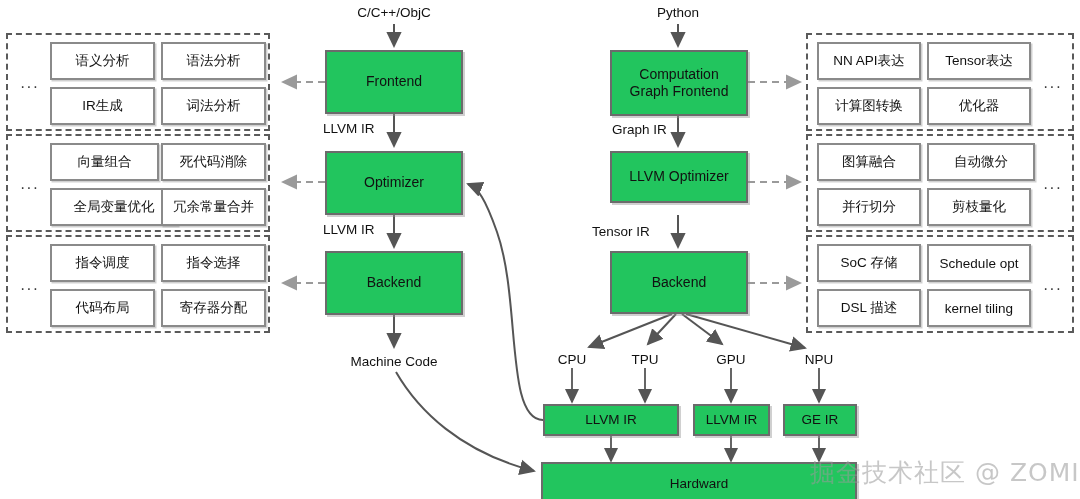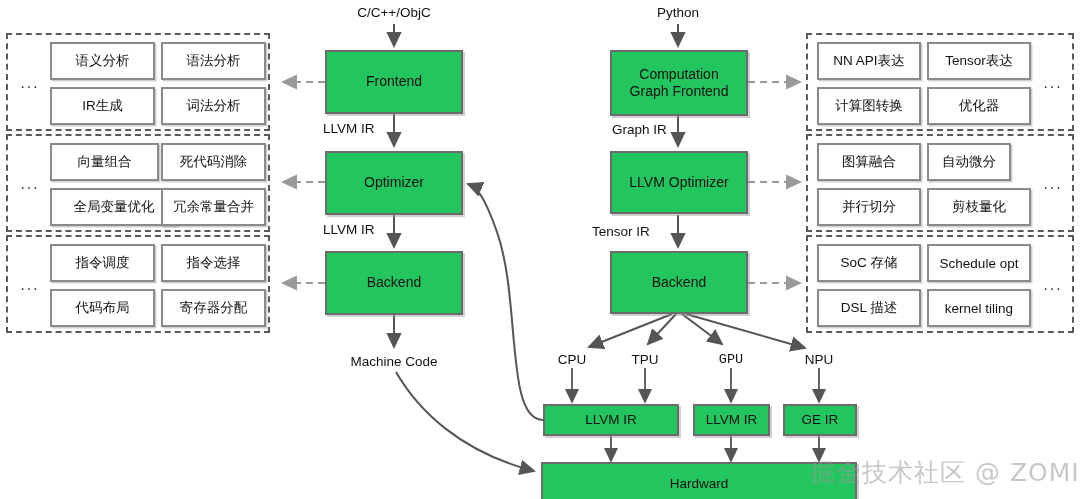--- a/index.html
+++ b/index.html
@@ -119,43 +119,43 @@
   <div class="node" style="left:325px;top:251px;width:138px;height:64px;">Backend</div>
 
   <div class="lbl c" style="left:394px;top:354px;">Machine Code</div>
 
   <div class="lbl c" style="left:678px;top:5px;">Python</div>
 
   <div class="node" style="left:610px;top:50px;width:138px;height:66px;padding:0 6px;">Computation Graph Frontend</div>
 
   <div class="lbl" style="left:612px;top:122px;">Graph IR</div>
 
-  <div class="node" style="left:610px;top:151px;width:138px;height:63px;">LLVM Optimizer</div>
+  <div class="node" style="left:610px;top:151px;width:138px;height:52px;">LLVM Optimizer</div>
 
   <div class="lbl" style="left:592px;top:224px;">Tensor IR</div>
 
   <div class="node" style="left:610px;top:251px;width:138px;height:63px;">Backend</div>
 
   <div class="lbl c" style="left:572px;top:352px;">CPU</div>
   <div class="lbl c" style="left:645px;top:352px;">TPU</div>
-  <div class="lbl c" style="left:731px;top:352px;font-family:Liberation Mono, monospace;">GPU</div>
+  <div class="lbl c" style="left:731px;top:352px;">GPU</div>
   <div class="lbl c" style="left:819px;top:352px;">NPU</div>
 
   <div class="panel" style="left:806px;top:33px;width:268px;height:98px;">
     <span class="dots" style="right:10px;top:44px;">···</span>
     <div class="chip" style="left:9px;top:7px;width:104px;height:38px;">NN API表达</div>
     <div class="chip" style="left:119px;top:7px;width:104px;height:38px;">Tensor表达</div>
     <div class="chip" style="left:9px;top:52px;width:104px;height:38px;">计算图转换</div>
     <div class="chip" style="left:119px;top:52px;width:104px;height:38px;">优化器</div>
   </div>
 
   <div class="panel" style="left:806px;top:134px;width:268px;height:98px;">
     <span class="dots" style="right:10px;top:44px;">···</span>
     <div class="chip" style="left:9px;top:7px;width:104px;height:38px;">图算融合</div>
-    <div class="chip" style="left:119px;top:7px;width:84px;height:38px;">自动微分</div>
+    <div class="chip" style="left:119px;top:7px;width:108px;height:38px;">自动微分</div>
     <div class="chip" style="left:9px;top:52px;width:104px;height:38px;">并行切分</div>
     <div class="chip" style="left:119px;top:52px;width:104px;height:38px;">剪枝量化</div>
   </div>
 
   <div class="panel" style="left:806px;top:235px;width:268px;height:98px;">
     <span class="dots" style="right:10px;top:44px;">···</span>
     <div class="chip" style="left:9px;top:7px;width:104px;height:38px;">SoC 存储</div>
     <div class="chip" style="left:119px;top:7px;width:104px;height:38px;">Schedule opt</div>
     <div class="chip" style="left:9px;top:52px;width:104px;height:38px;">DSL 描述</div>
     <div class="chip" style="left:119px;top:52px;width:104px;height:38px;">kernel tiling</div>

